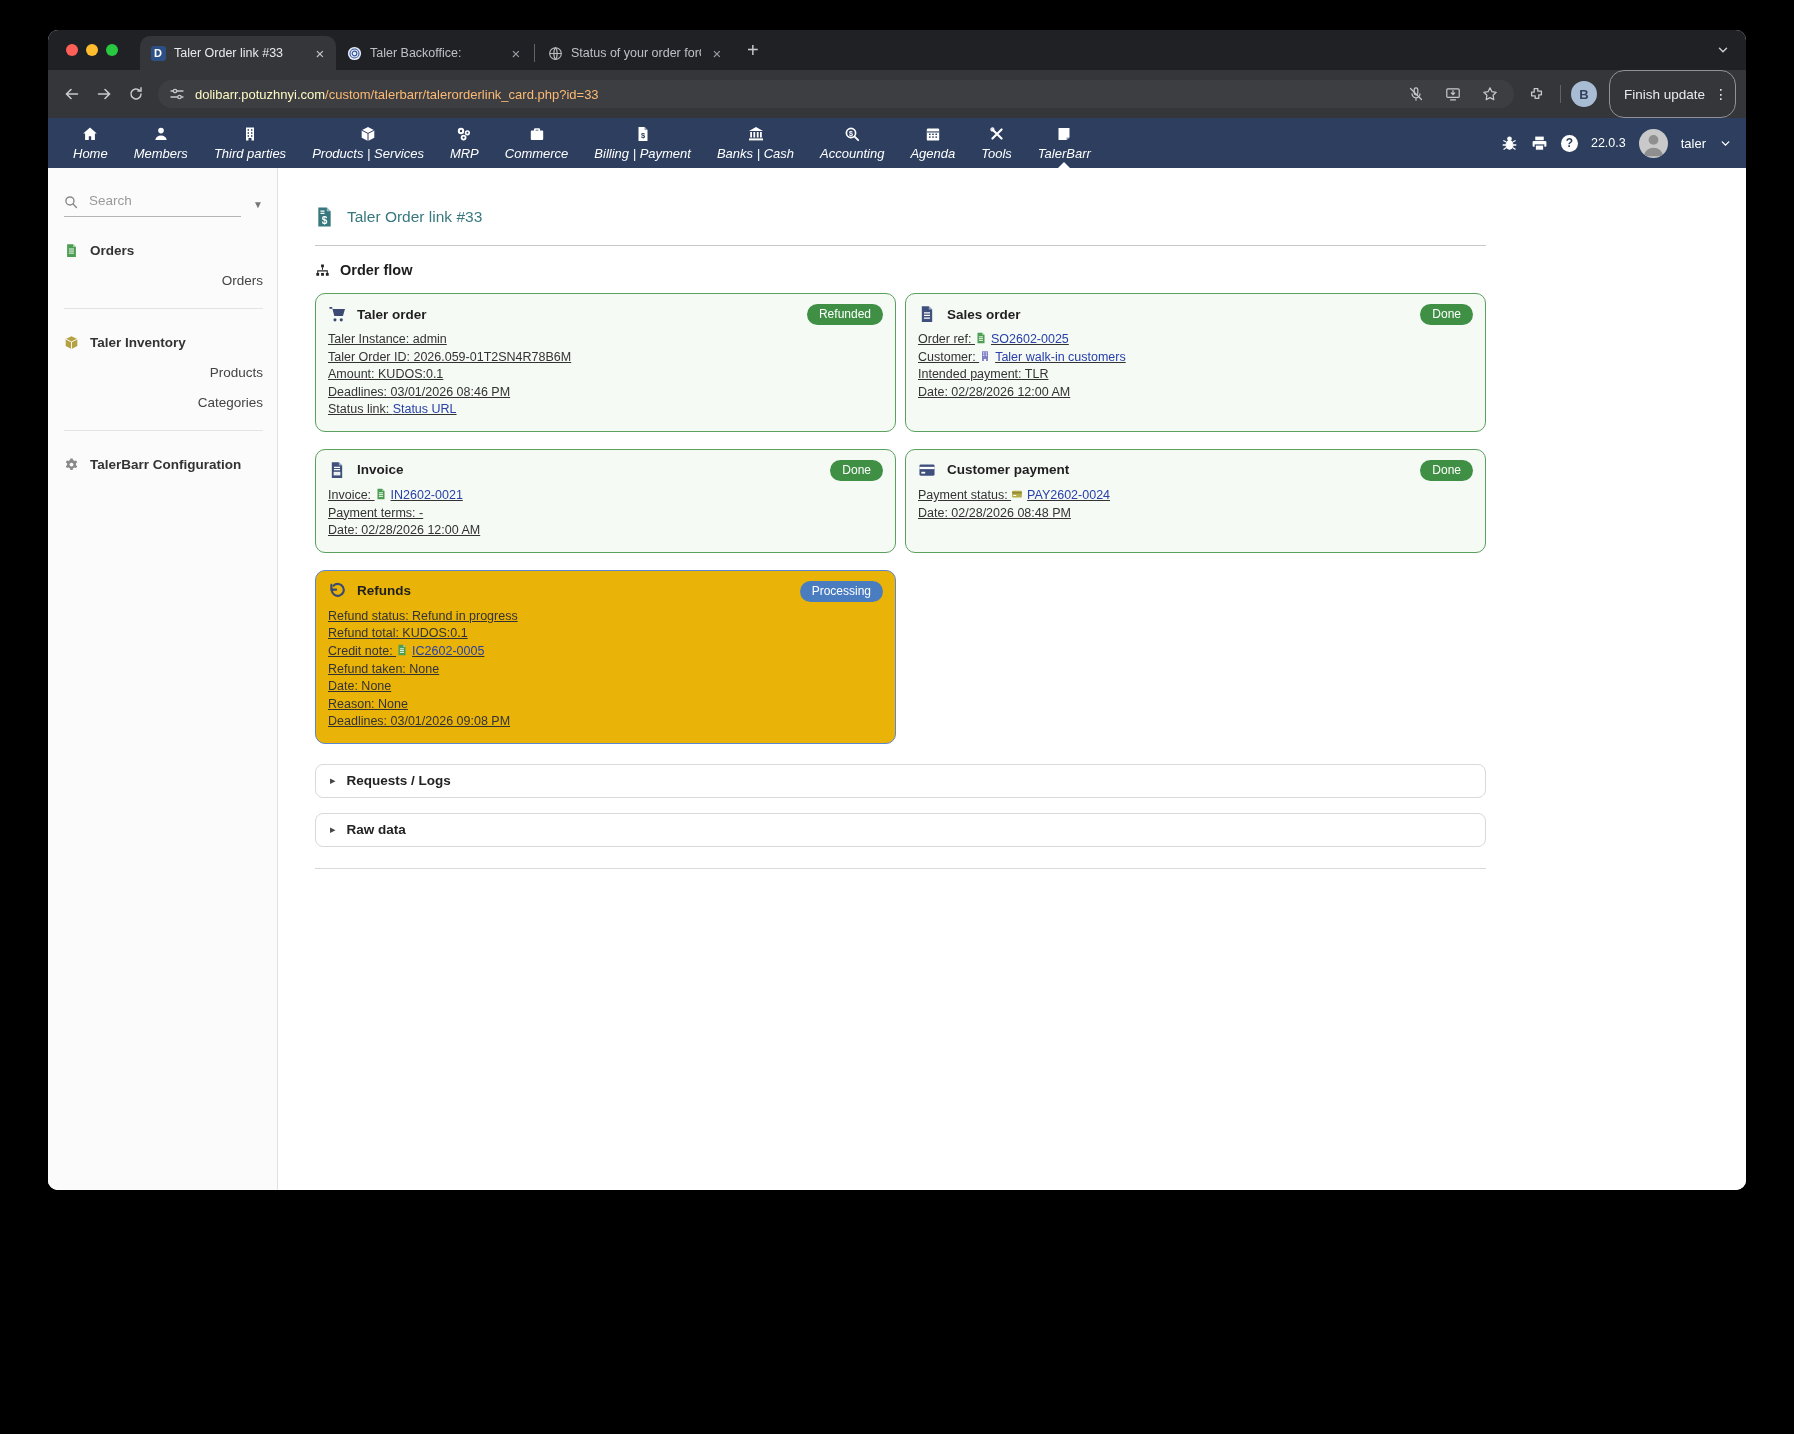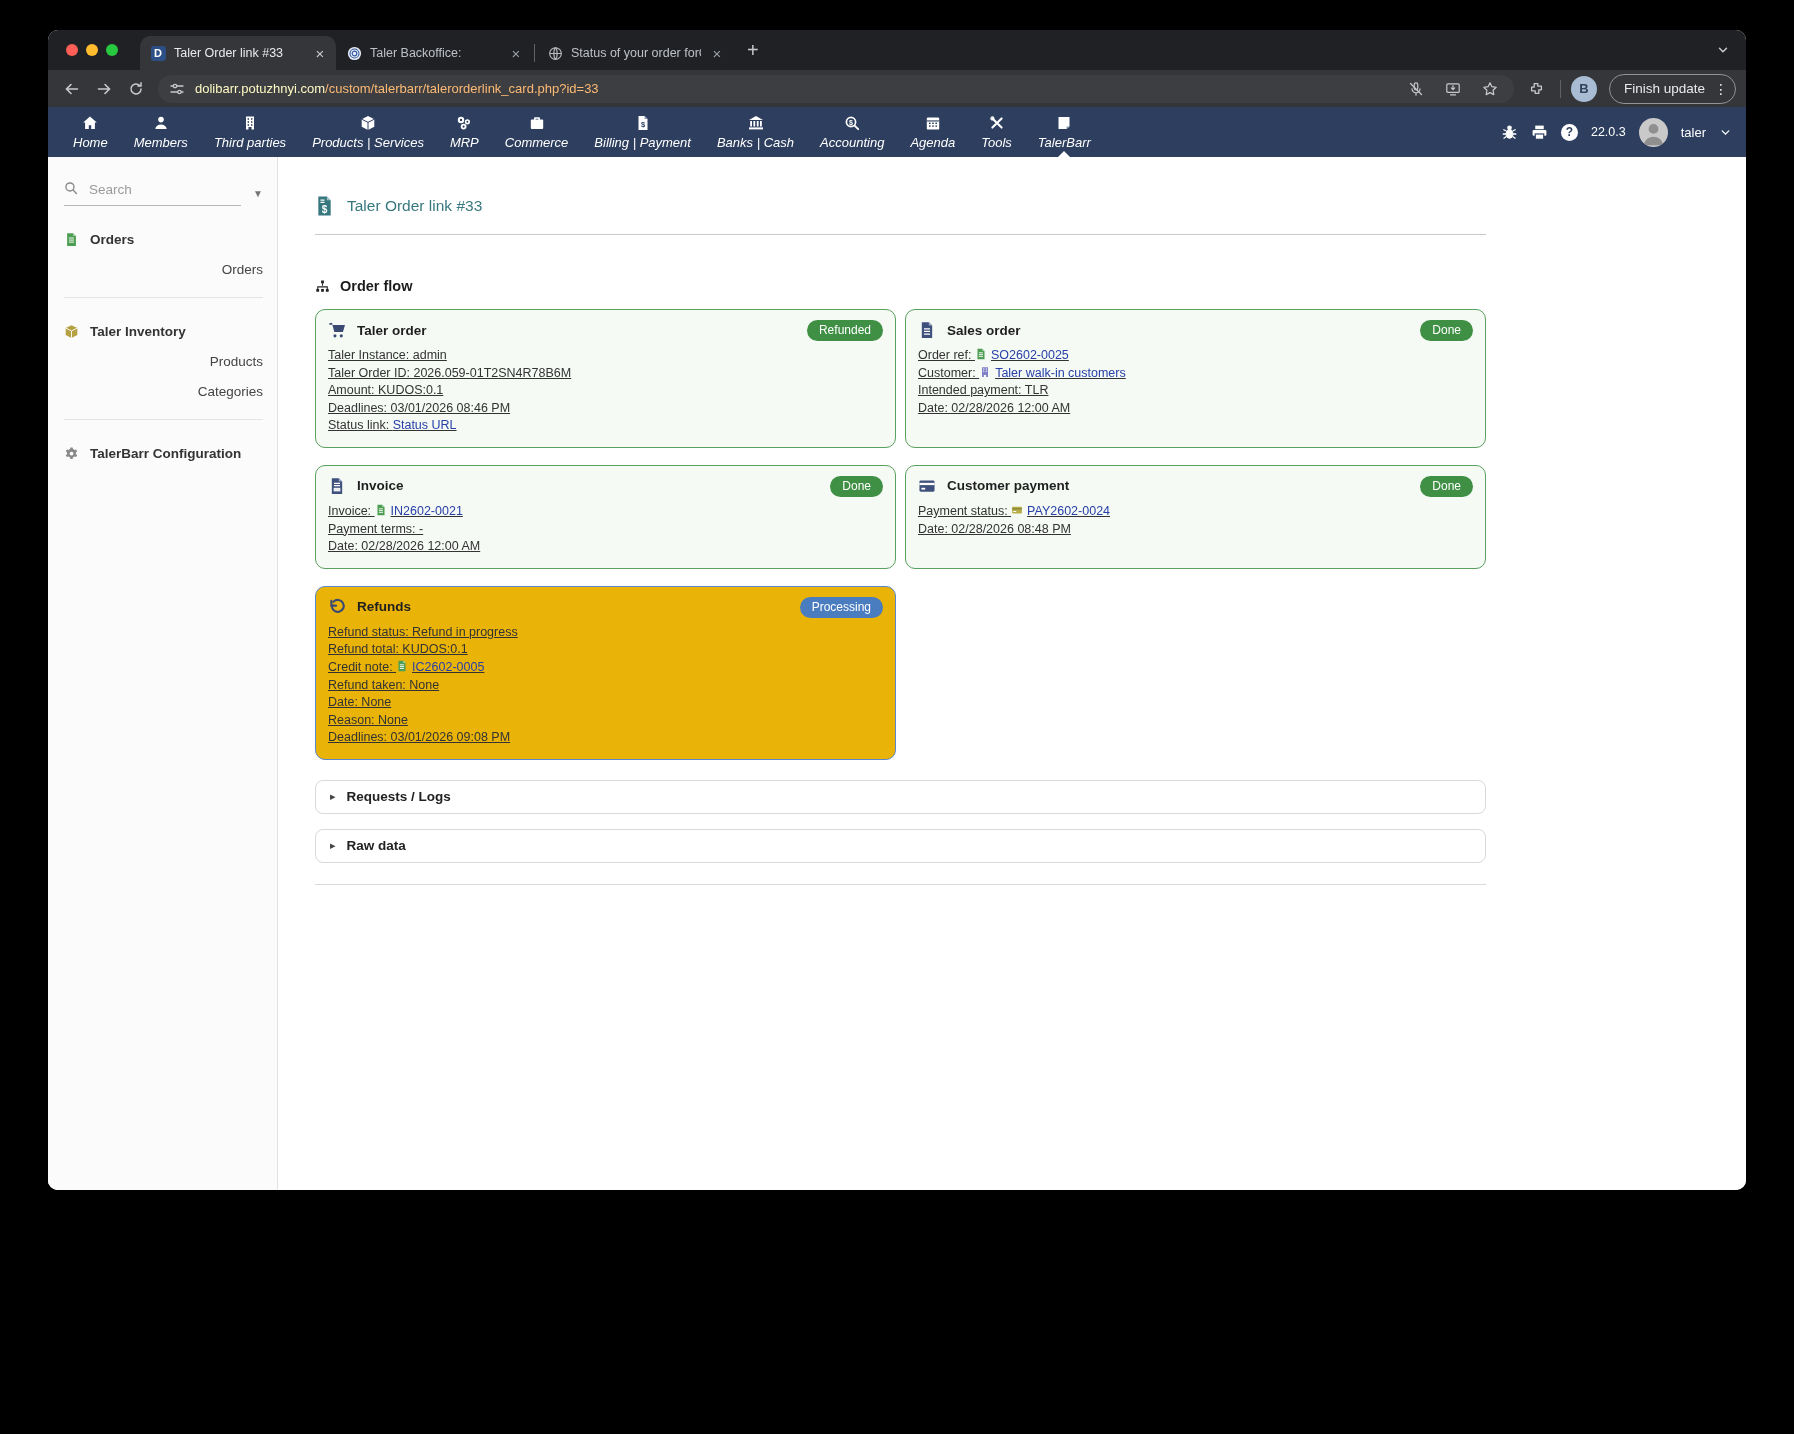--- a/index.html
+++ b/index.html
@@ -42,21 +42,21 @@
   .tb-icon { width:28px; height:28px; display:flex; align-items:center; justify-content:center; color:#c7c9cc; }
   .tb-icon svg { width:16px; height:16px; }
   .omnibox { flex:1; height:28px; background:#3d3e42; border-radius:14px; display:flex; align-items:center;
              padding:0 10px; gap:9px; margin:0 4px; }
   .url { font-size:13px; margin-right:auto; white-space:nowrap; }
   .url .host { color:#fef9c3; }
   .url .path { color:#fdba74; }
   .divider-v { width:1px; height:18px; background:#5f6368; margin:0 6px; }
   .profile-b { width:26px; height:26px; border-radius:50%; background:#a8bdd3; color:#33425c;
                font-weight:bold; font-size:13px; display:flex; align-items:center; justify-content:center; }
-  .update-pill { height:30px; border:1px solid #8f9398; border-radius:15px; display:flex; align-items:center;
+  .update-pill { height:48px; border:1px solid #8f9398; border-radius:15px; display:flex; align-items:center;
                  padding:0 6px 0 14px; color:#e8eaed; font-size:13.5px; gap:8px; margin-left:8px; }
   .kebab { color:#e8eaed; font-size:14px; width:16px; text-align:center; letter-spacing:0; }
 
   
   .navbar { flex:0 0 50px; background:#2d3e5e; display:flex; align-items:stretch; padding:0 10px 0 12px; color:#fff; }
   .nav-item { display:flex; flex-direction:column; align-items:center; justify-content:center; gap:4px;
               padding:0 13px; position:relative; }
   .nav-icon svg { width:16px; height:16px; }
   .nav-label { font-size:13px;font-style:italic; }
   .nav-item.active::after { content:""; position:absolute; bottom:0; left:50%; margin-left:-6px;
@@ -68,38 +68,38 @@
   .version { font-size:12.5px; }
   .user-avatar { width:29px; height:29px; border-radius:50%; overflow:hidden; }
   .user-avatar svg { width:29px; height:29px; }
   .username { font-size:13px; }
   .user-chevron svg { width:13px; height:13px; }
 
   
   .content { flex:1; display:flex; min-height:0; background:#fff; }
   .sidebar { flex:0 0 230px; background:#fbfbfb; border-right:1px solid #e2e2e2; padding:24px 14px 0 16px; }
   .search-row { display:flex; align-items:center; }
-  .search-underline { display:flex; align-items:flex-start; gap:9px; border-bottom:1px solid #b5b5b5;
+  .search-underline { display:flex; align-items:flex-end; gap:9px; border-bottom:1px solid #b5b5b5;
                       padding-bottom:7px; flex:1; }
   .search-underline svg { width:14px; height:14px; }
   .search-input { border:none; background:transparent; outline:none; font-size:13.5px; color:#444; width:110px; }
   .search-input::placeholder { color:#9a9a9a; }
   .search-caret { color:#777; font-size:10px; margin-left:12px; }
   .side-section { margin-top:26px;text-align:right; }
   .side-head { display:flex; align-items:center; gap:11px; font-weight:bold; font-size:13.5px; color:#333; }
   .side-icon svg { width:15px; height:15px; }
   .side-link { margin-top:15px; font-size:13.5px; color:#444; cursor:pointer; }
   .side-divider { margin-top:20px; border-top:1px solid #e4e4e4; }
 
   .main { flex:1; padding:38px 0 0 37px; }
   .main-inner { width:1171px; }
   .page-head { display:flex; align-items:center; gap:13px; color:#37787e; font-size:15.5px; }
   .page-icon svg { width:19px; height:22px; }
   .head-hr { border:none; border-top:1px solid #c9c9c9; margin:17px 0 0; }
-  .flow-head { display:flex; align-items:flex-end; gap:10px; margin-top:43px; font-size:14.5px;
+  .flow-head { display:flex; align-items:flex-end; gap:10px; margin-top:16px; font-size:14.5px;
                font-weight:bold; color:#1c1c1c; }
   .flow-icon svg { width:15px; height:15px; }
 
   .cards { margin-top:15px; display:grid; grid-template-columns:581px 581px; gap:17px 9px; }
   .card { position:relative; border-radius:10px; padding:11px 12px 12px; font-size:12.5px; color:#333; }
   .card.green { border:1px solid #5aa05f; background:#f5faf5; }
   .card.blue  { border:1px solid #5b87cf; background:#eab308; }
   .card-head { display:flex; align-items:center; gap:11px; margin-bottom:8px; }
   .card-icon svg { width:18px; height:18px; }
   .card-title { font-weight:bold; font-size:13.5px; color:#1f1f1f; }

